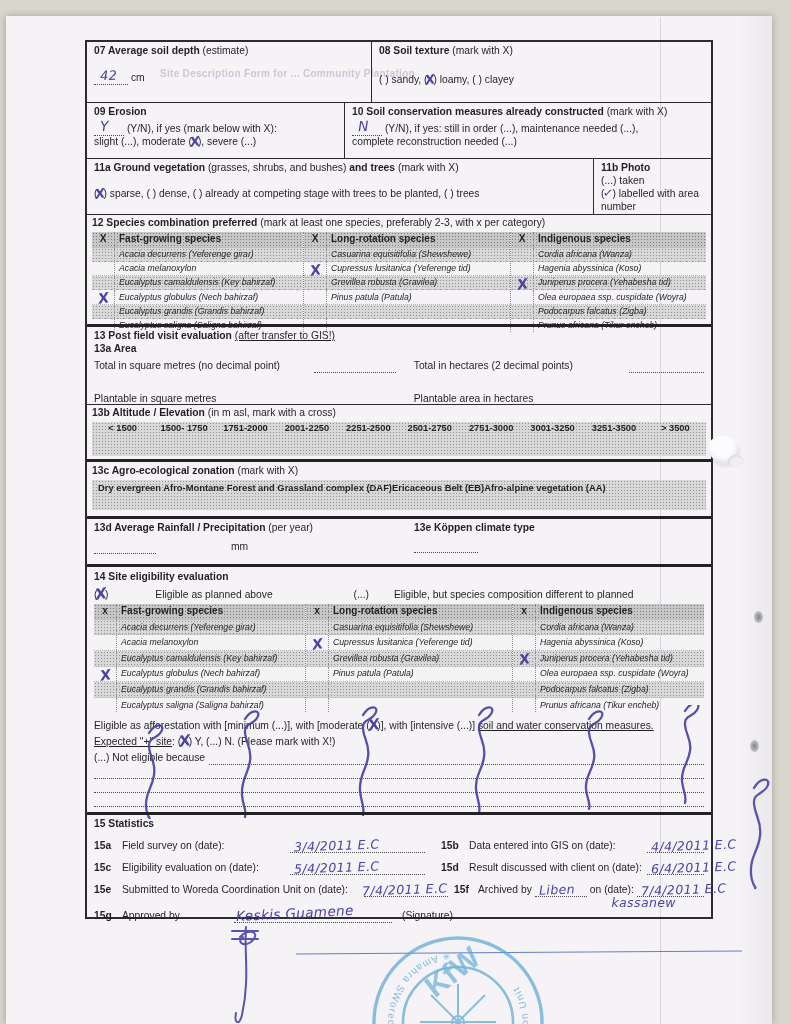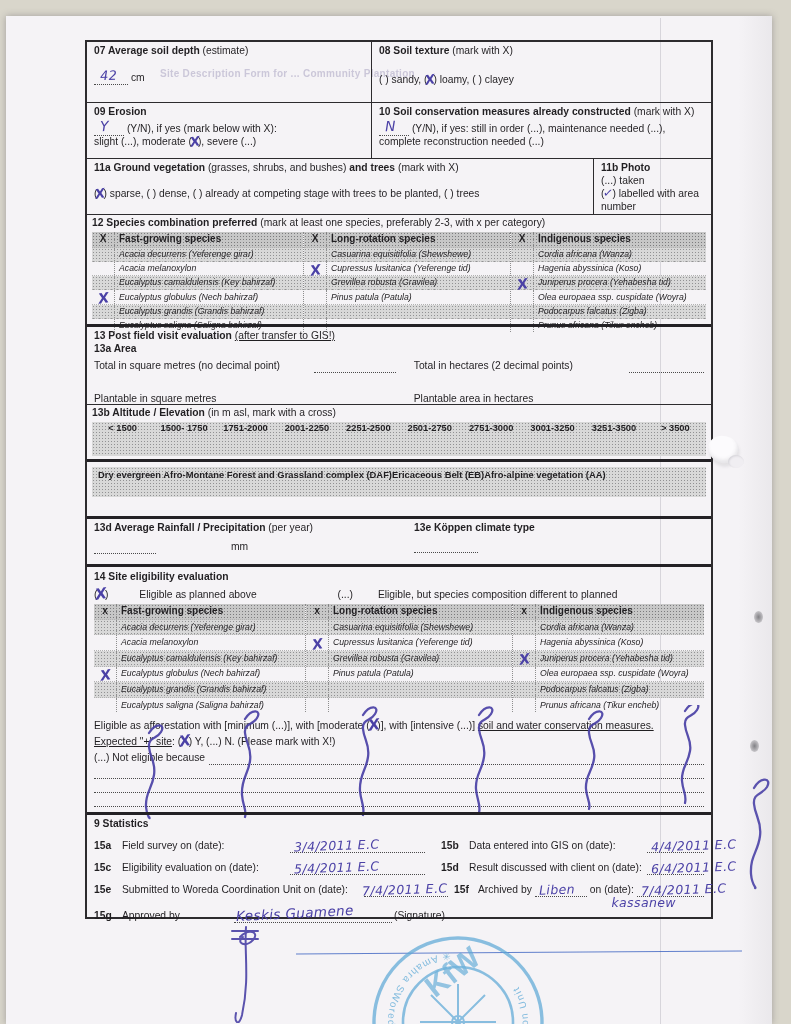--- a/index.html
+++ b/index.html
@@ -129,21 +129,21 @@
       </div>
     </div>
     <div class="cell" style="flex:1">
       <div><span class="b">08 Soil texture</span>
         <span>(mark with X)</span></div>
       <div class="mt8" style="margin-top:16px"><span>(  ) sandy, (</span><span class="hx">X</span><span>) loamy, (  ) clayey</span></div>
     </div>
   </div>
 
   <div class="frow split" style="height:56px">
-    <div class="cell divR" style="width:285px">
+    <div class="cell divR" style="width:258px">
       <div class="b">09 Erosion</div>
       <div class="fline mt4">
         <span class="dl" style="width:30px">
           <span class="hand hval" style="font-size:14px">Y</span>
         </span>&nbsp;<span>(Y/N), if yes (mark below with X):</span>
       </div>
       <div><span>slight (...), moderate (</span><span class="hx">X</span><span>), severe (...)</span></div>
     </div>
     <div class="cell" style="flex:1">
       <div><span class="b">10 Soil conservation measures already constructed</span>
@@ -334,20 +334,22 @@
       <span class="altcell">2251-2500</span>
       <span class="altcell">2501-2750</span>
       <span class="altcell">2751-3000</span>
       <span class="altcell">3001-3250</span>
       <span class="altcell">3251-3500</span>
       <span class="altcell">&gt; 3500</span>
     </div>
   </div>
 
   <div class="frow thick" style="height:57px;padding:3px 5px">
+    <div><span class="b">13c Agro-ecological zonation</span>
+      <span>(mark with X)</span></div>
     <div class="zoneband shade">
       <span class="zone">Dry evergreen Afro-Montane Forest and Grassland complex (DAF)</span>
       <span class="zone">Ericaceous Belt (EB)</span>
       <span class="zone">Afro-alpine vegetation (AA)</span>
     </div>
   </div>
 
   <div class="frow split thick" style="height:48px">
     <div class="cell" style="width:320px">
       <div><span class="b">13d Average Rainfall / Precipitation</span>
@@ -358,21 +360,21 @@
       <div class="b">13e Köppen climate type</div>
       <div class="mt6"><span class="dl" style="width:64px"></span></div>
     </div>
   </div>
 
 
   <div class="frow thick" style="height:248px;padding:4px 7px 0">
     <div class="b">14 Site eligibility evaluation</div>
     <div style="margin-top:5px">
       <span>(</span><span class="hx" style="font-size:15px">X</span><span>)</span>
-      <span style="margin-left:28px">Eligible as planned above</span>
+      <span style="margin-left:44px">Eligible as planned above</span>
       <span style="margin-left:78px">(...)</span>
       <span style="margin-left:22px">Eligible, but species composition different to planned</span>
     </div>
     <div class="spgrid s14t">
       <div class="spg fg">
         <div class="sprow sphead shadeD">
           <span class="spmark">x</span>
           <span class="spname">Fast-growing species</span>
           </div>
         <div class="sprow shade">
@@ -513,21 +515,21 @@
         <path d="M158,14 c7,-11 17,-9 12,-1 c-4,7 -13,5 -12,15 c1,11 7,15 5,28 c-2,14 -9,18 -8,34 c1,12 5,15 3,22"></path>
         <path d="M276,10 c7,-11 17,-9 12,-1 c-4,7 -13,5 -12,15 c1,11 7,15 5,28 c-2,14 -9,18 -8,34 c1,12 5,15 3,24"></path>
         <path d="M392,10 c7,-11 17,-9 12,-1 c-4,7 -13,5 -12,15 c1,11 7,15 5,28 c-2,14 -9,18 -8,32 c1,12 5,15 3,24"></path>
         <path d="M502,14 c7,-11 17,-9 12,-1 c-4,7 -13,5 -12,15 c1,11 7,15 5,26 c-2,13 -9,17 -8,30 c1,11 5,14 3,20"></path>
         <path d="M598,6 c7,-11 17,-9 12,-1 c-4,7 -13,5 -12,15 c1,11 7,15 5,26 c-2,13 -9,17 -8,30 c1,11 5,14 3,22"></path>
       </g>
     </svg>
   </div>
 
   <div class="frow thick" style="height:105px;padding:3px 7px">
-    <div class="b">9 Statistics</div>
+    <div class="b">15 Statistics</div>
     <div class="strow" style="height:22px">
       <span class="sid">15a</span>
       <span style="width:168px">Field survey on (date):</span>
       <span class="dl" style="width:135px">
         <span class="hand hdate">3/4/2011 E.C</span>
         </span>
       <span class="sid" style="margin-left:16px">15b</span>
       <span style="width:178px">Data entered into GIS on (date):</span>
       <span class="dl" style="flex:1">
         <span class="hand hdate">4/4/2011 E.C</span>
@@ -561,21 +563,21 @@
         <span class="hand hdate">7/4/2011 E.C</span>
         </span>
       <span class="hand" style="position:absolute;right:28px;bottom:-14px;font-size:12.5px">kassanew</span>
     </div>
     <div class="strow" style="height:26px">
       <span class="sid">15g</span>
       <span style="width:112px">Approved by</span>
       <span class="dl" style="width:158px">
         <span class="hand" style="position:absolute;left:2px;bottom:0;font-size:13.5px;transform:rotate(-3deg)">Keskis Guamene</span>
         </span>
-      <span style="margin-left:2px">(Signature)</span>
+      <span style="margin-left:10px">(Signature)</span>
     </div>
   </div>
 </div>
 
 <svg class="sq2" width="52" height="118" viewBox="0 0 52 118">
   <path d="M30,16 c7,-12 18,-10 13,-1 c-5,8 -14,6 -13,17 c1,12 8,17 6,32 c-2,16 -10,20 -9,38 c1,12 6,14 4,14" fill="none" stroke="#4a41a6" stroke-width="2.3" stroke-linecap="round" opacity=".9"></path>
 </svg>
 
 <svg class="sigsvg" width="130" height="108" viewBox="0 0 130 108">
   <g fill="none" stroke="#4a41a6" stroke-width="2" stroke-linecap="round" opacity=".9">

